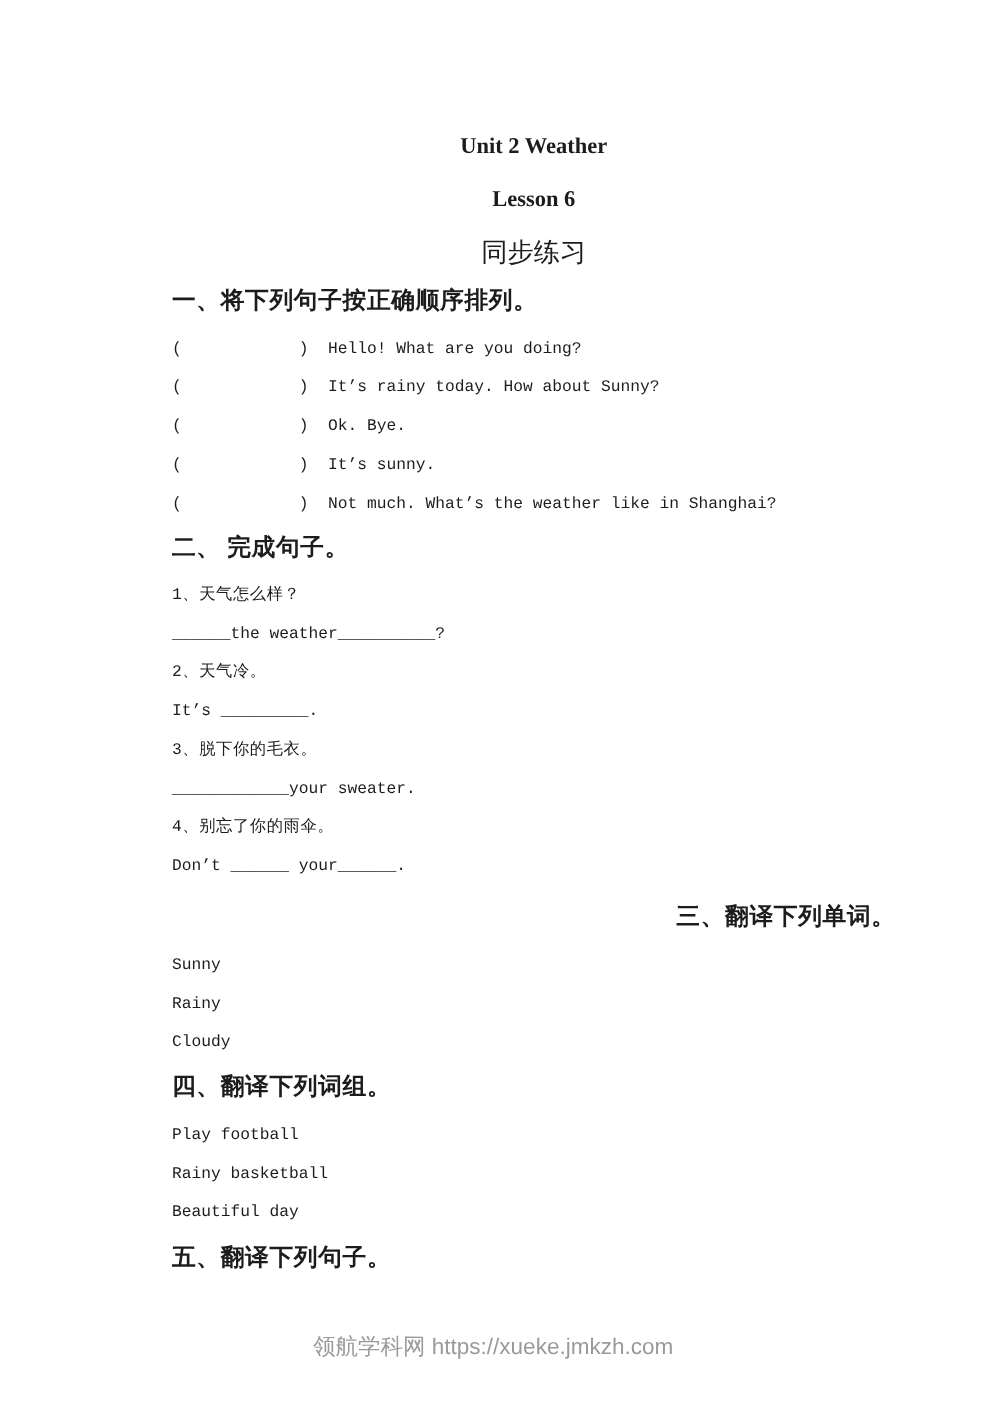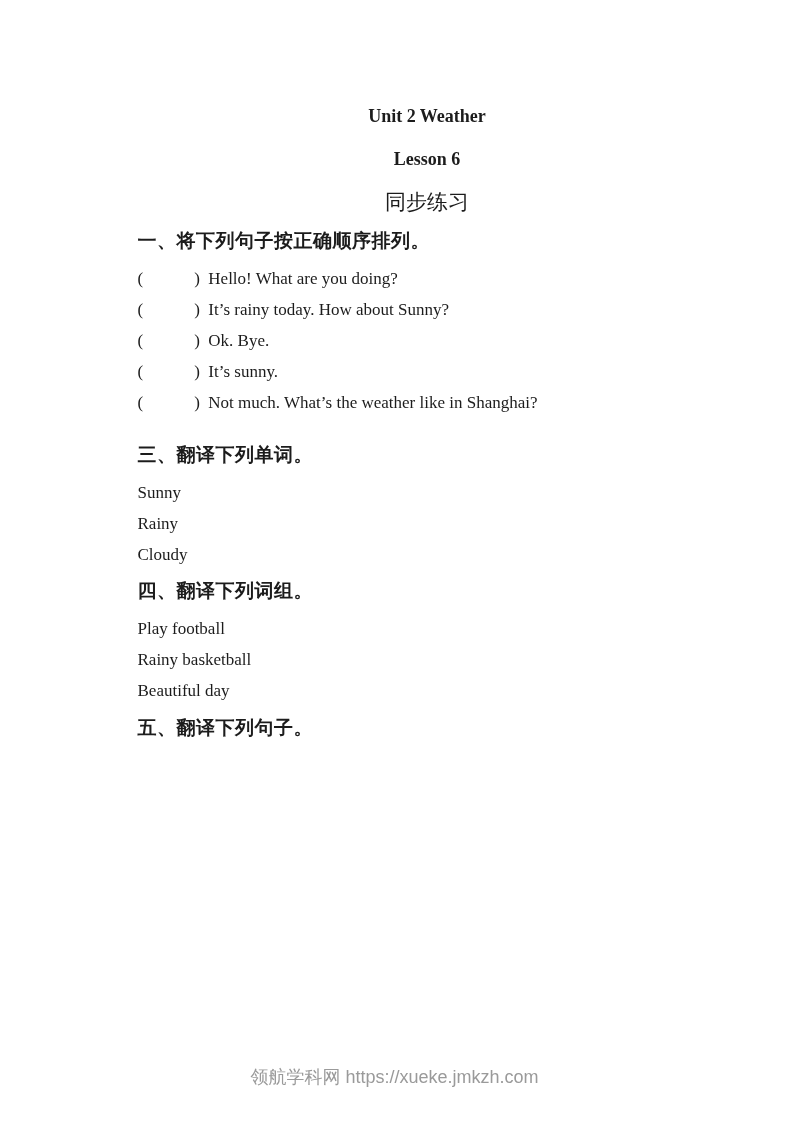--- a/index.html
+++ b/index.html
@@ -30,31 +30,31 @@
     line-height: 43px;
   }
 
   .sec-heading {
     font-size: 19px;
     font-weight: bold;
     line-height: 34px;
     letter-spacing: 0.5px;
   }
   .mt0 { margin-top: 0; }
-  .mt3 { margin-top: 20px; }
+  .mt3 { margin-top: 9px; text-align: right; }
   .mt4 { margin-top: 4px; }
   .mt5 { margin-top: 5px; }
 
   .list { margin-top: 5px; }
   .list.tight { margin-top: 4px; }
   .line {
-    font-size: 17px;
+    font-size: 13px;
     line-height: 31px;
     white-space: pre;
-    font-family: Liberation Serif, serif;
+    font-family: Liberation Mono, monospace;
   }
   .cn-line { letter-spacing: 0.5px; }
 
   .site-footer {
     position: absolute;
     left: 0;
     right: 4px;
     top: 1064px;
     text-align: center;
     font-family: "Liberation Sans", sans-serif;
@@ -77,20 +77,33 @@
       <h4 class="sec-heading mt0">一、将下列句子按正确顺序排列。</h4>
       <div class="list">
         <p class="line">(            )  Hello! What are you doing?</p>
         <p class="line">(            )  It’s rainy today. How about Sunny?</p>
         <p class="line">(            )  Ok. Bye.</p>
         <p class="line">(            )  It’s sunny.</p>
         <p class="line">(            )  Not much. What’s the weather like in Shanghai?</p>
       </div>
     </section>
 
+    <section>
+      <h4 class="sec-heading mt4">二、 完成句子。</h4>
+      <div class="list tight">
+        <p class="line cn-line">1、天气怎么样？</p>
+        <p class="line">______the weather__________?</p>
+        <p class="line cn-line">2、天气冷。</p>
+        <p class="line">It’s _________.</p>
+        <p class="line cn-line">3、脱下你的毛衣。</p>
+        <p class="line">____________your sweater.</p>
+        <p class="line cn-line">4、别忘了你的雨伞。</p>
+        <p class="line">Don’t ______ your______.</p>
+      </div>
+    </section>
 
     <section>
       <h4 class="sec-heading mt3">三、翻译下列单词。</h4>
       <div class="list">
         <p class="line">Sunny</p>
         <p class="line">Rainy</p>
         <p class="line">Cloudy</p>
       </div>
     </section>
 

